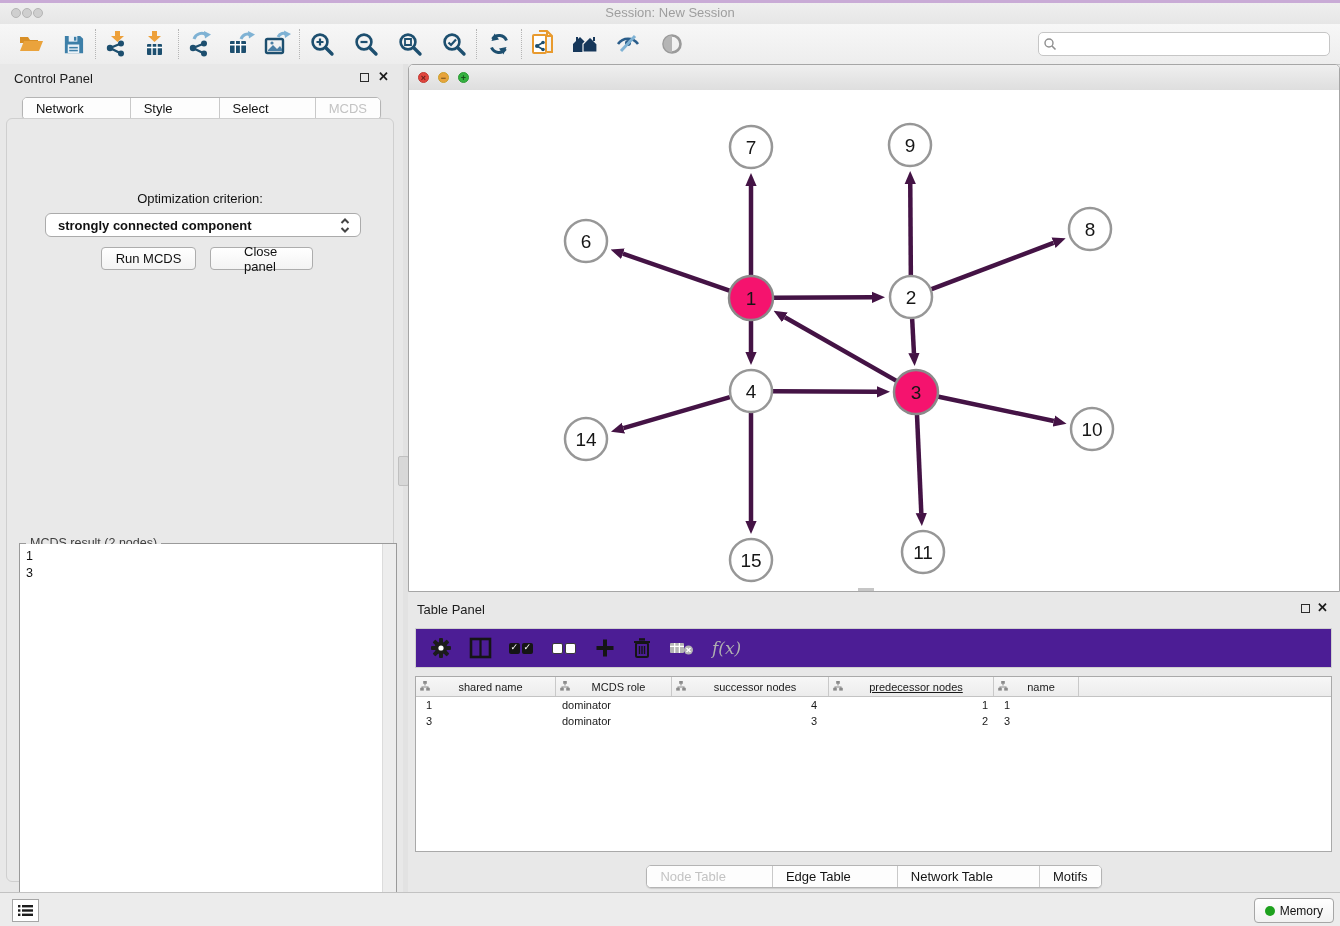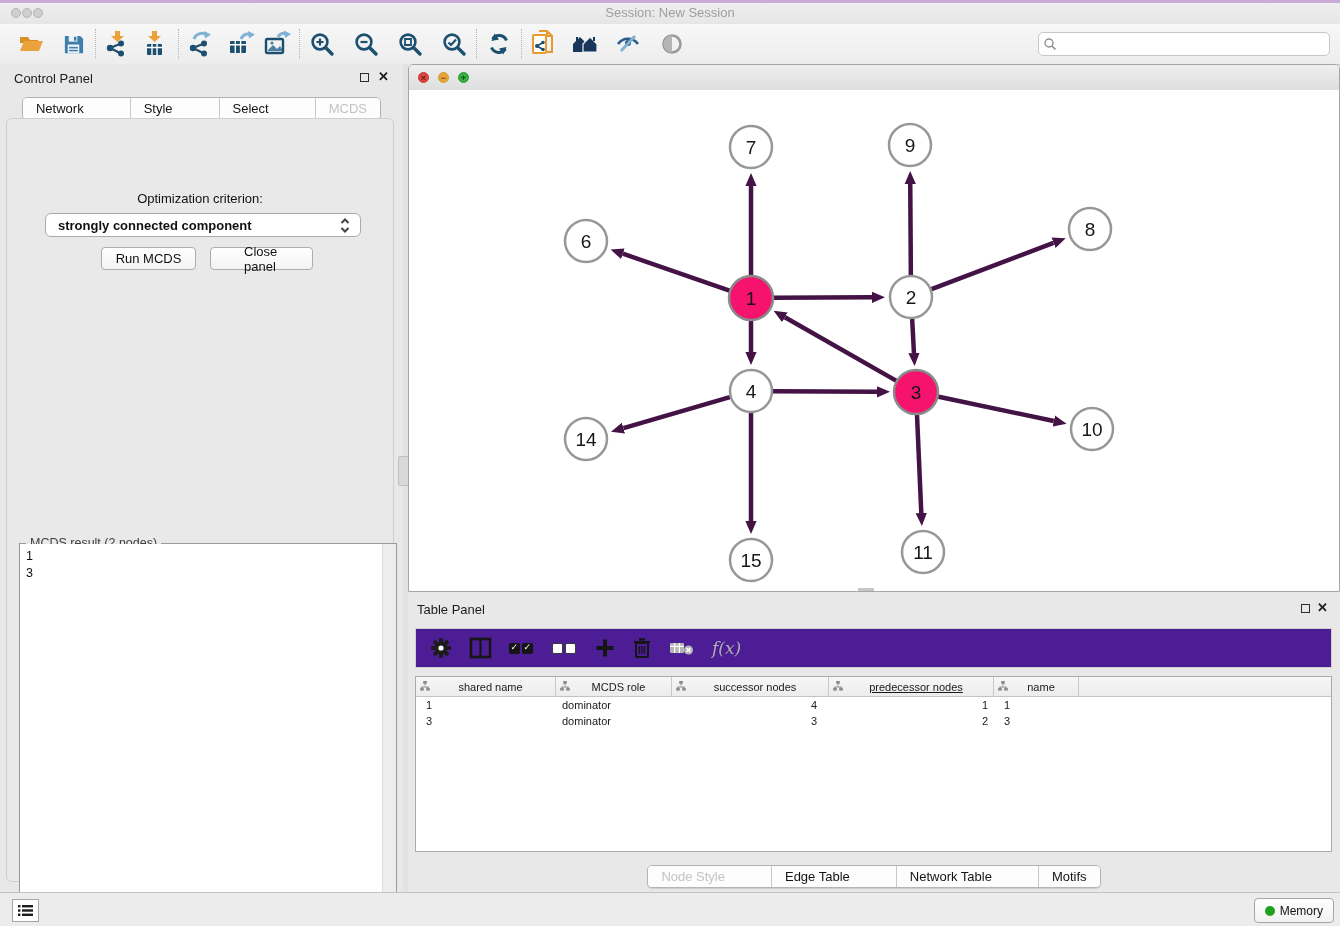--- a/index.html
+++ b/index.html
@@ -509,21 +509,21 @@
               <div class="td" style="width: 116px; text-align: left; padding-left: 6px; padding-right: 0px; box-sizing: border-box;">dominator</div>
               <div class="td" style="width: 157px; text-align: right; padding-left: 0px; padding-right: 12px; box-sizing: border-box;">3</div>
               <div class="td" style="width: 165px; text-align: right; padding-left: 0px; padding-right: 6px; box-sizing: border-box;">2</div>
               <div class="td" style="width: 85px; text-align: left; padding-left: 10px; padding-right: 0px; box-sizing: border-box;">3</div>
             </div>
           </div>
       </div>
 
       <div class="tp-tabs">
         <div class="seg-group" id="tp-tabs">
-            <div class="seg active">Node Style</div>
+            <div class="seg active">Node Table</div>
             <div class="seg">Edge Table</div>
             <div class="seg">Network Table</div>
             <div class="seg">Motifs</div>
           </div>
       </div>
     </div>
   </div>
 
   <div class="statusbar">
     <div class="list-btn">

